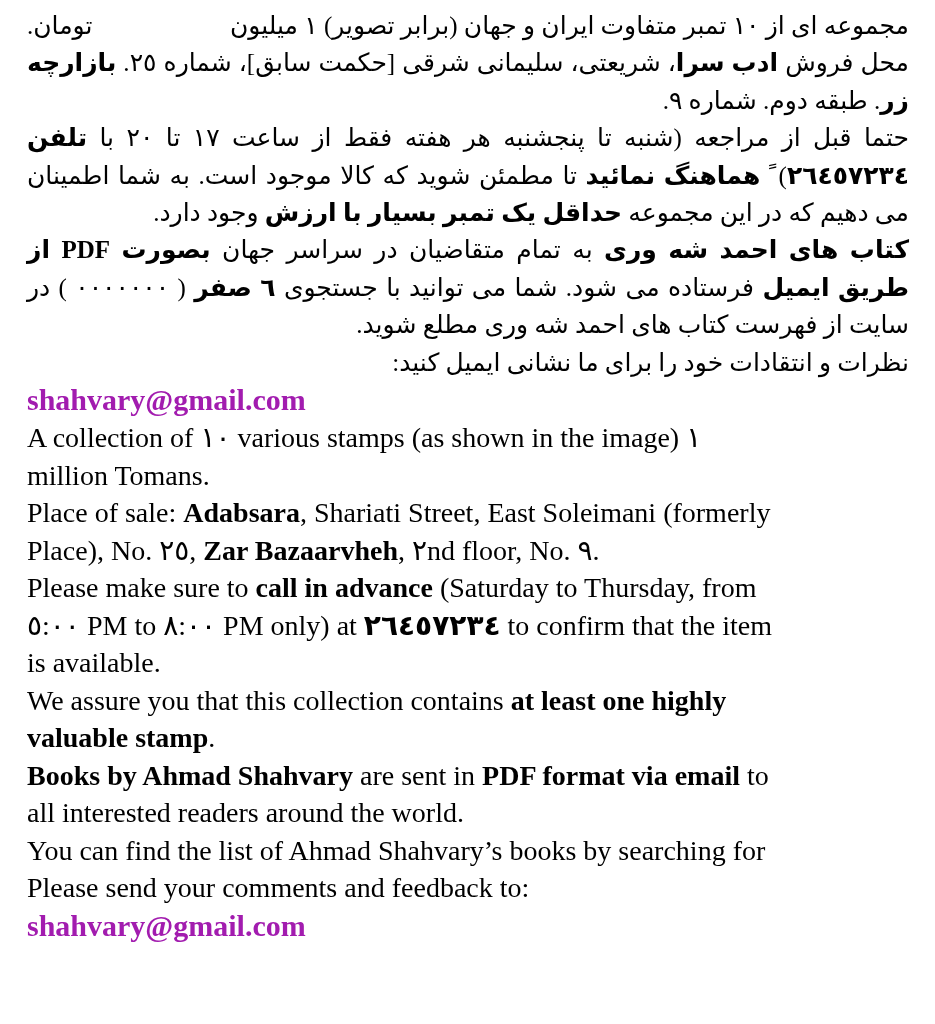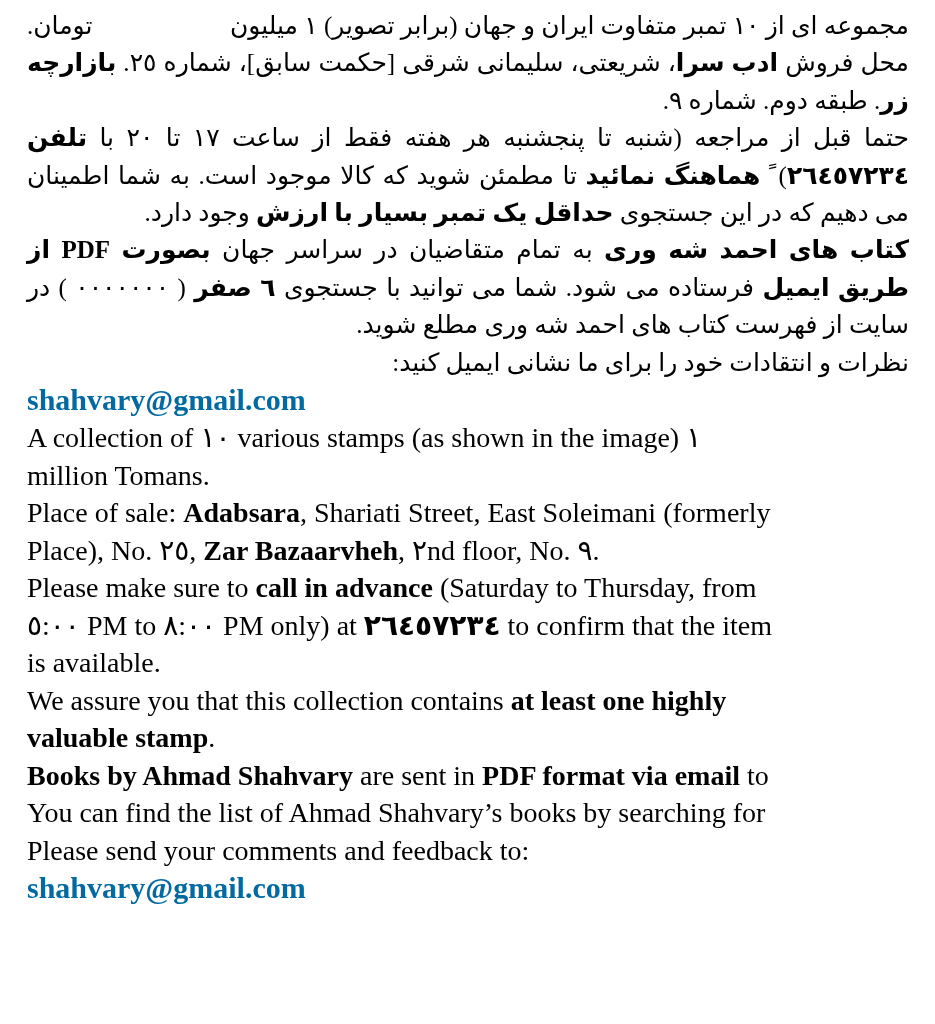--- a/index.html
+++ b/index.html
@@ -12,58 +12,59 @@
   .fa{font-size:25px;line-height:37.4px;direction:rtl;}
   .en{font-size:28px;line-height:37.5px;text-align:left;direction:ltr;}
   .just{text-align:justify;text-align-last:justify;}
   .right{text-align:right;}
   .center{}
   .flexline{display:flex;justify-content:space-between;align-items:baseline;}
   .seg{white-space:pre-wrap;}
   b.seg{font-weight:bold;}
   .zeros{letter-spacing:6px;}
   .email{
-    display:block;color:#0369a1;font-weight:bold;
+    display:block;color:#a21caf;font-weight:bold;
     font-size:30px;line-height:38px;text-align:left;direction:ltr;
     text-decoration:none;cursor:pointer;
   }
 </style>
 </head>
 <body>
 
 <div class="page">
 
   <div>
     <div class="fa flexline" dir="rtl">
         <span class="seg">مجموعه ای از ١٠ تمبر متفاوت ایران و جهان (برابر تصویر) ١ میلیون</span>
         <span class="seg">تومان.</span>
       </div>
     <div class="fa just" dir="rtl"><span class="seg">محل فروش </span><b class="seg">ادب سرا</b><span class="seg">، شریعتی، سلیمانی شرقی [حکمت سابق]، شماره ٢٥. </span><b class="seg">بازارچه</b></div>
     <div class="fa right" dir="rtl"><b class="seg">زر</b><span class="seg">. طبقه دوم. شماره ٩.</span></div>
     <div class="fa just" dir="rtl"><span class="seg">حتما قبل از مراجعه (شنبه تا پنجشنبه هر هفته فقط از ساعت ١٧ تا ٢٠ با </span><b class="seg">تلفن</b></div>
     <div class="fa just" dir="rtl"><b class="seg">٢٦٤٥٧٢٣٤</b><span class="seg">) ً </span><b class="seg">هماهنگ نمائید</b><span class="seg"> تا مطمئن شوید که کالا موجود است. به شما اطمینان</span></div>
-    <div class="fa right" dir="rtl"><span class="seg">می دهیم که در این جستجوی </span><b class="seg">حداقل یک تمبر بسیار با ارزش</b><span class="seg"> وجود دارد.</span></div>
+    <div class="fa right" dir="rtl"><span class="seg">می دهیم که در این مجموعه </span><b class="seg">حداقل یک تمبر بسیار با ارزش</b><span class="seg"> وجود دارد.</span></div>
     <div class="fa just" dir="rtl"><b class="seg">کتاب های احمد شه وری</b><span class="seg"> به تمام متقاضیان در سراسر جهان </span><b class="seg">بصورت PDF</b><span class="seg"> </span><b class="seg">از</b></div>
     <div class="fa just" dir="rtl"><b class="seg">طریق ایمیل</b><span class="seg"> فرستاده می شود. شما می توانید با جستجوی </span><b class="seg">٦ صفر</b><span class="seg"> ( </span><span class="seg zeros">٠٠٠٠٠٠٠</span><span class="seg"> ) در</span></div>
     <div class="fa right" dir="rtl"><span class="seg">سایت از فهرست کتاب های احمد شه وری مطلع شوید.</span></div>
     <div class="fa center" dir="rtl"><span class="seg">نظرات و انتقادات خود را برای ما نشانی ایمیل کنید:</span></div>
   </div>
 
   <a class="email">shahvary@gmail.com</a>
 
   <div>
     <div class="en"><span class="seg">A collection of ١٠ various stamps (as shown in the image) ١</span></div>
     <div class="en"><span class="seg">million Tomans.</span></div>
     <div class="en"><span class="seg">Place of sale: </span><b class="seg">Adabsara</b><span class="seg">, Shariati Street, East Soleimani (formerly</span></div>
     <div class="en"><span class="seg">Place), No. ٢٥, </span><b class="seg">Zar Bazaarvheh</b><span class="seg">, ٢nd floor, No. ٩.</span></div>
     <div class="en"><span class="seg">Please make sure to </span><b class="seg">call in advance</b><span class="seg"> (Saturday to Thursday, from</span></div>
     <div class="en"><span class="seg">٥:٠٠ PM to ٨:٠٠ PM only) at </span><b class="seg">٢٦٤٥٧٢٣٤</b><span class="seg"> to confirm that the item</span></div>
     <div class="en"><span class="seg">is available.</span></div>
     <div class="en"><span class="seg">We assure you that this collection contains </span><b class="seg">at least one highly</b></div>
     <div class="en"><b class="seg">valuable stamp</b><span class="seg">.</span></div>
     <div class="en"><b class="seg">Books by Ahmad Shahvary</b><span class="seg"> are sent in </span><b class="seg">PDF format via email</b><span class="seg"> to</span></div>
+    <div class="en"><span class="seg">all interested readers around the world.</span></div>
     <div class="en"><span class="seg">You can find the list of Ahmad Shahvary’s books by searching for</span></div>
     <div class="en"><span class="seg">Please send your comments and feedback to:</span></div>
   </div>
 
   <a class="email">shahvary@gmail.com</a>
 
 </div>
 
 </body></html>

